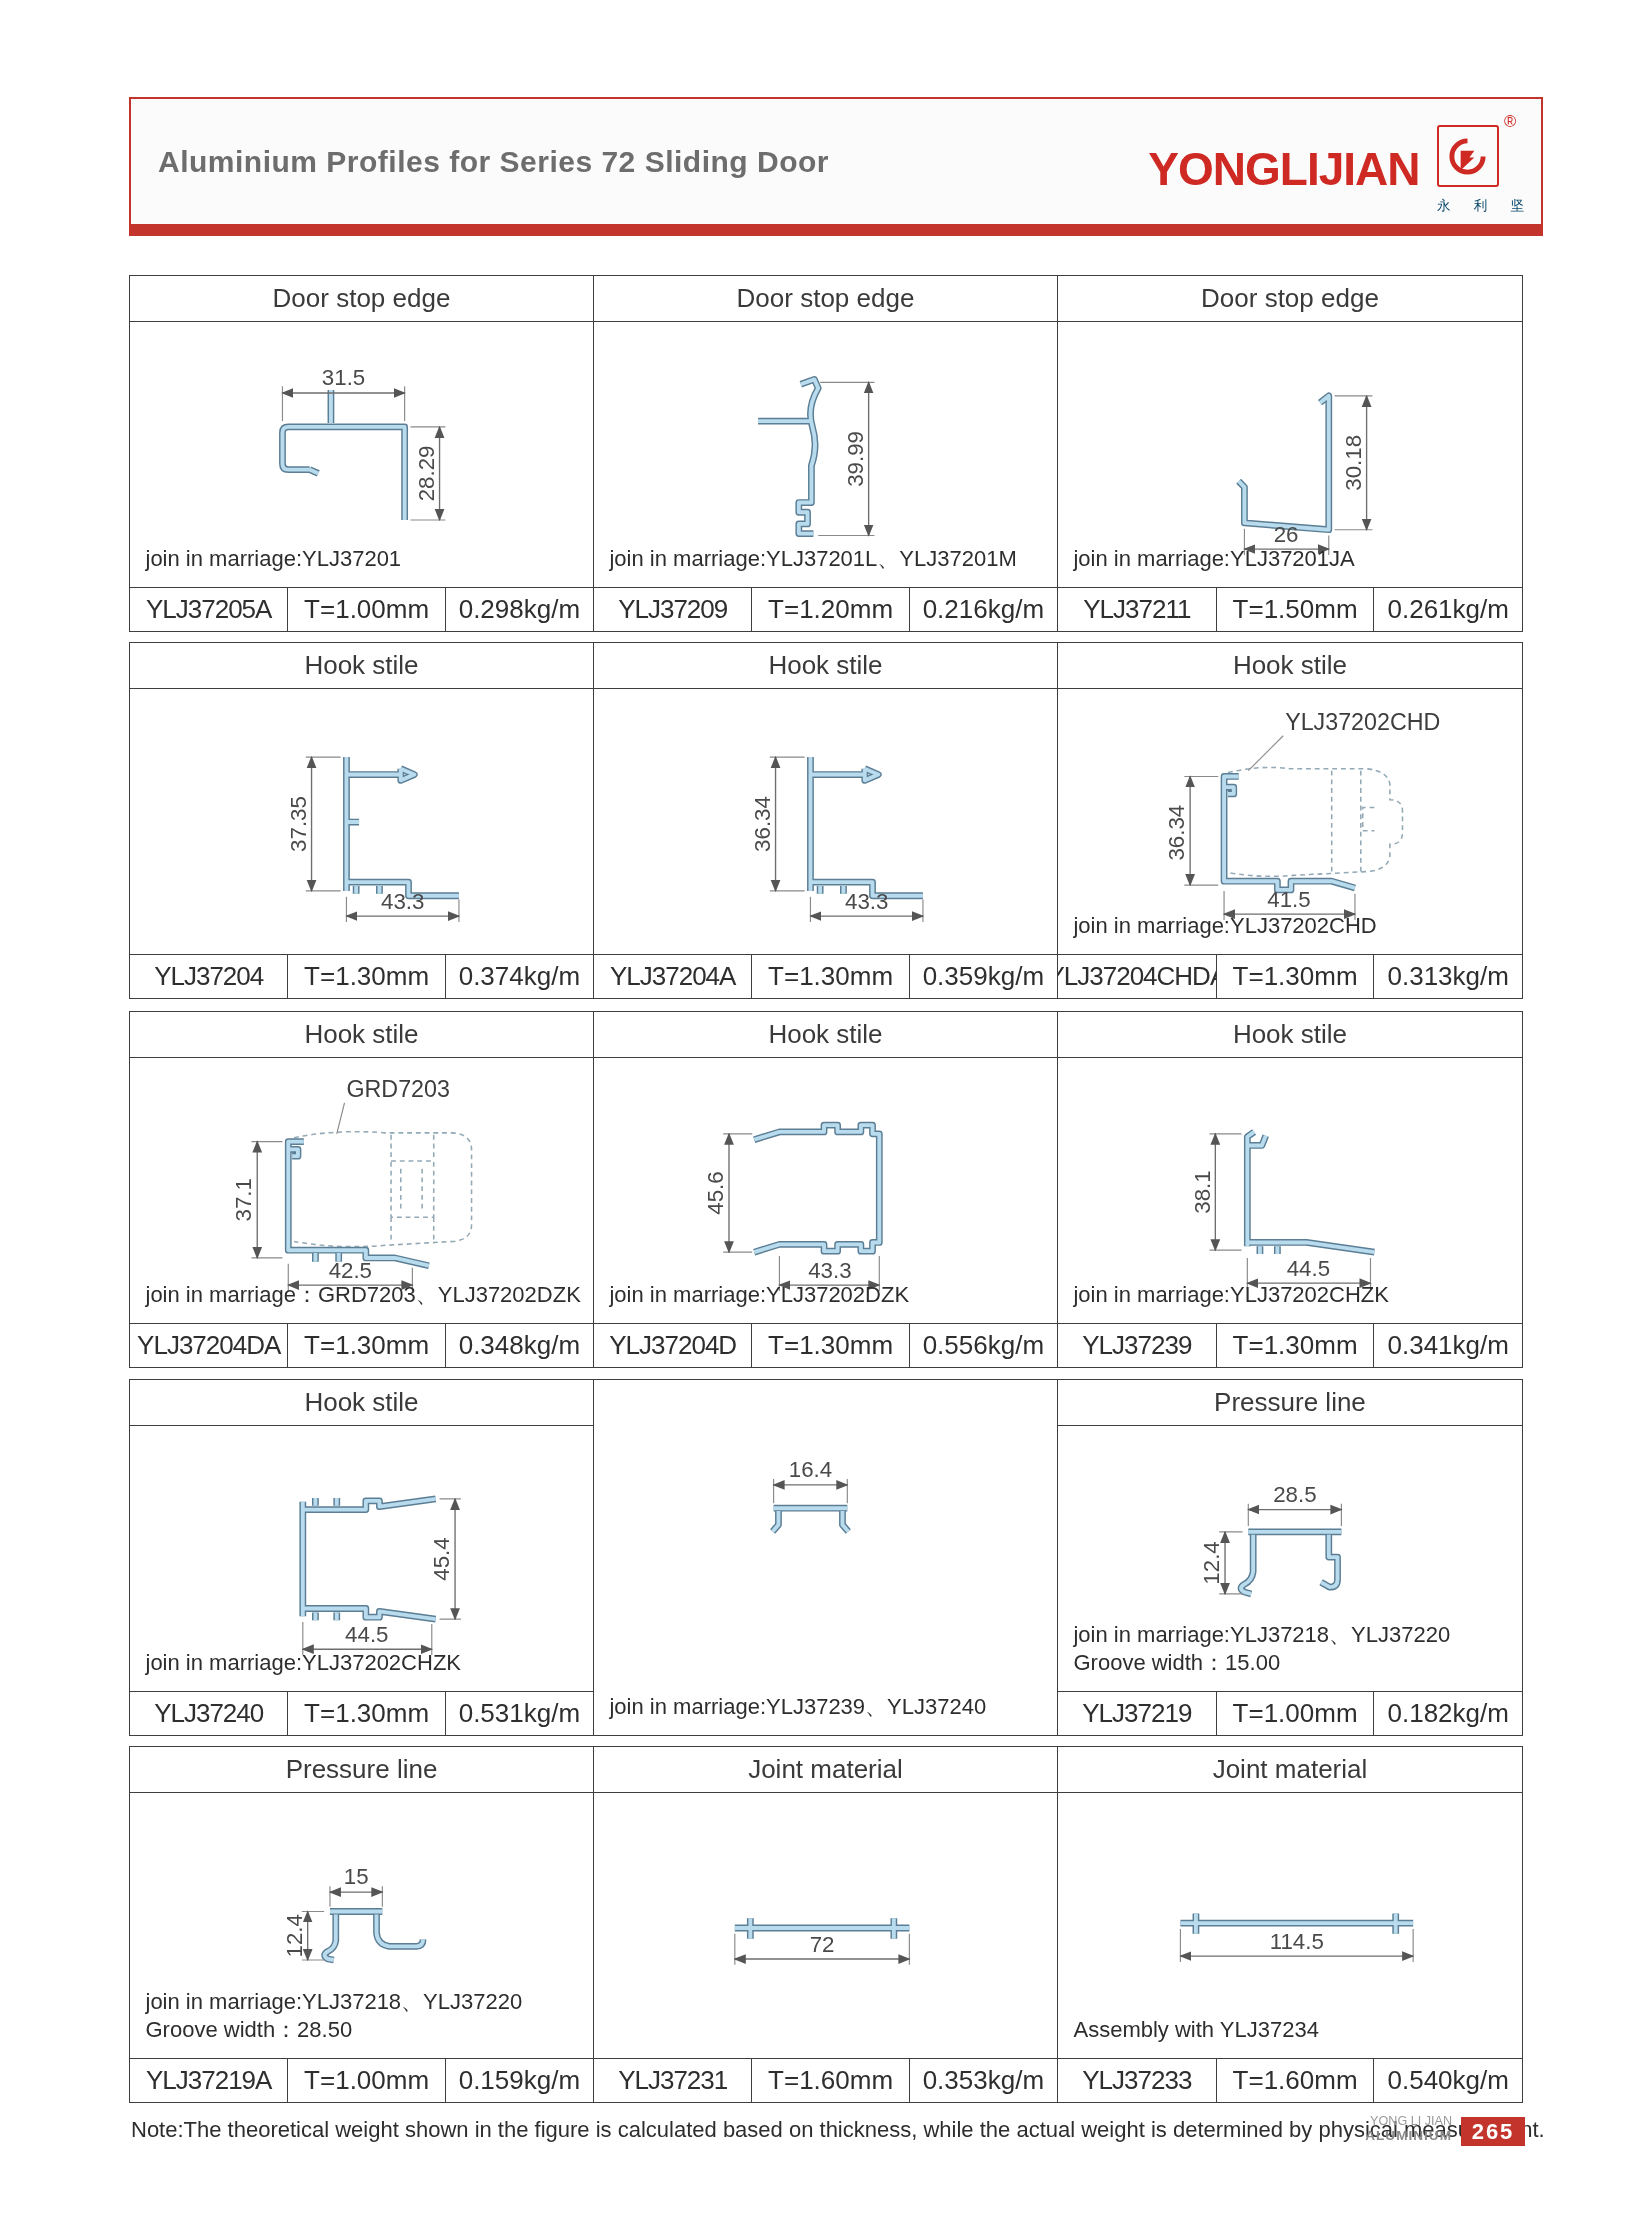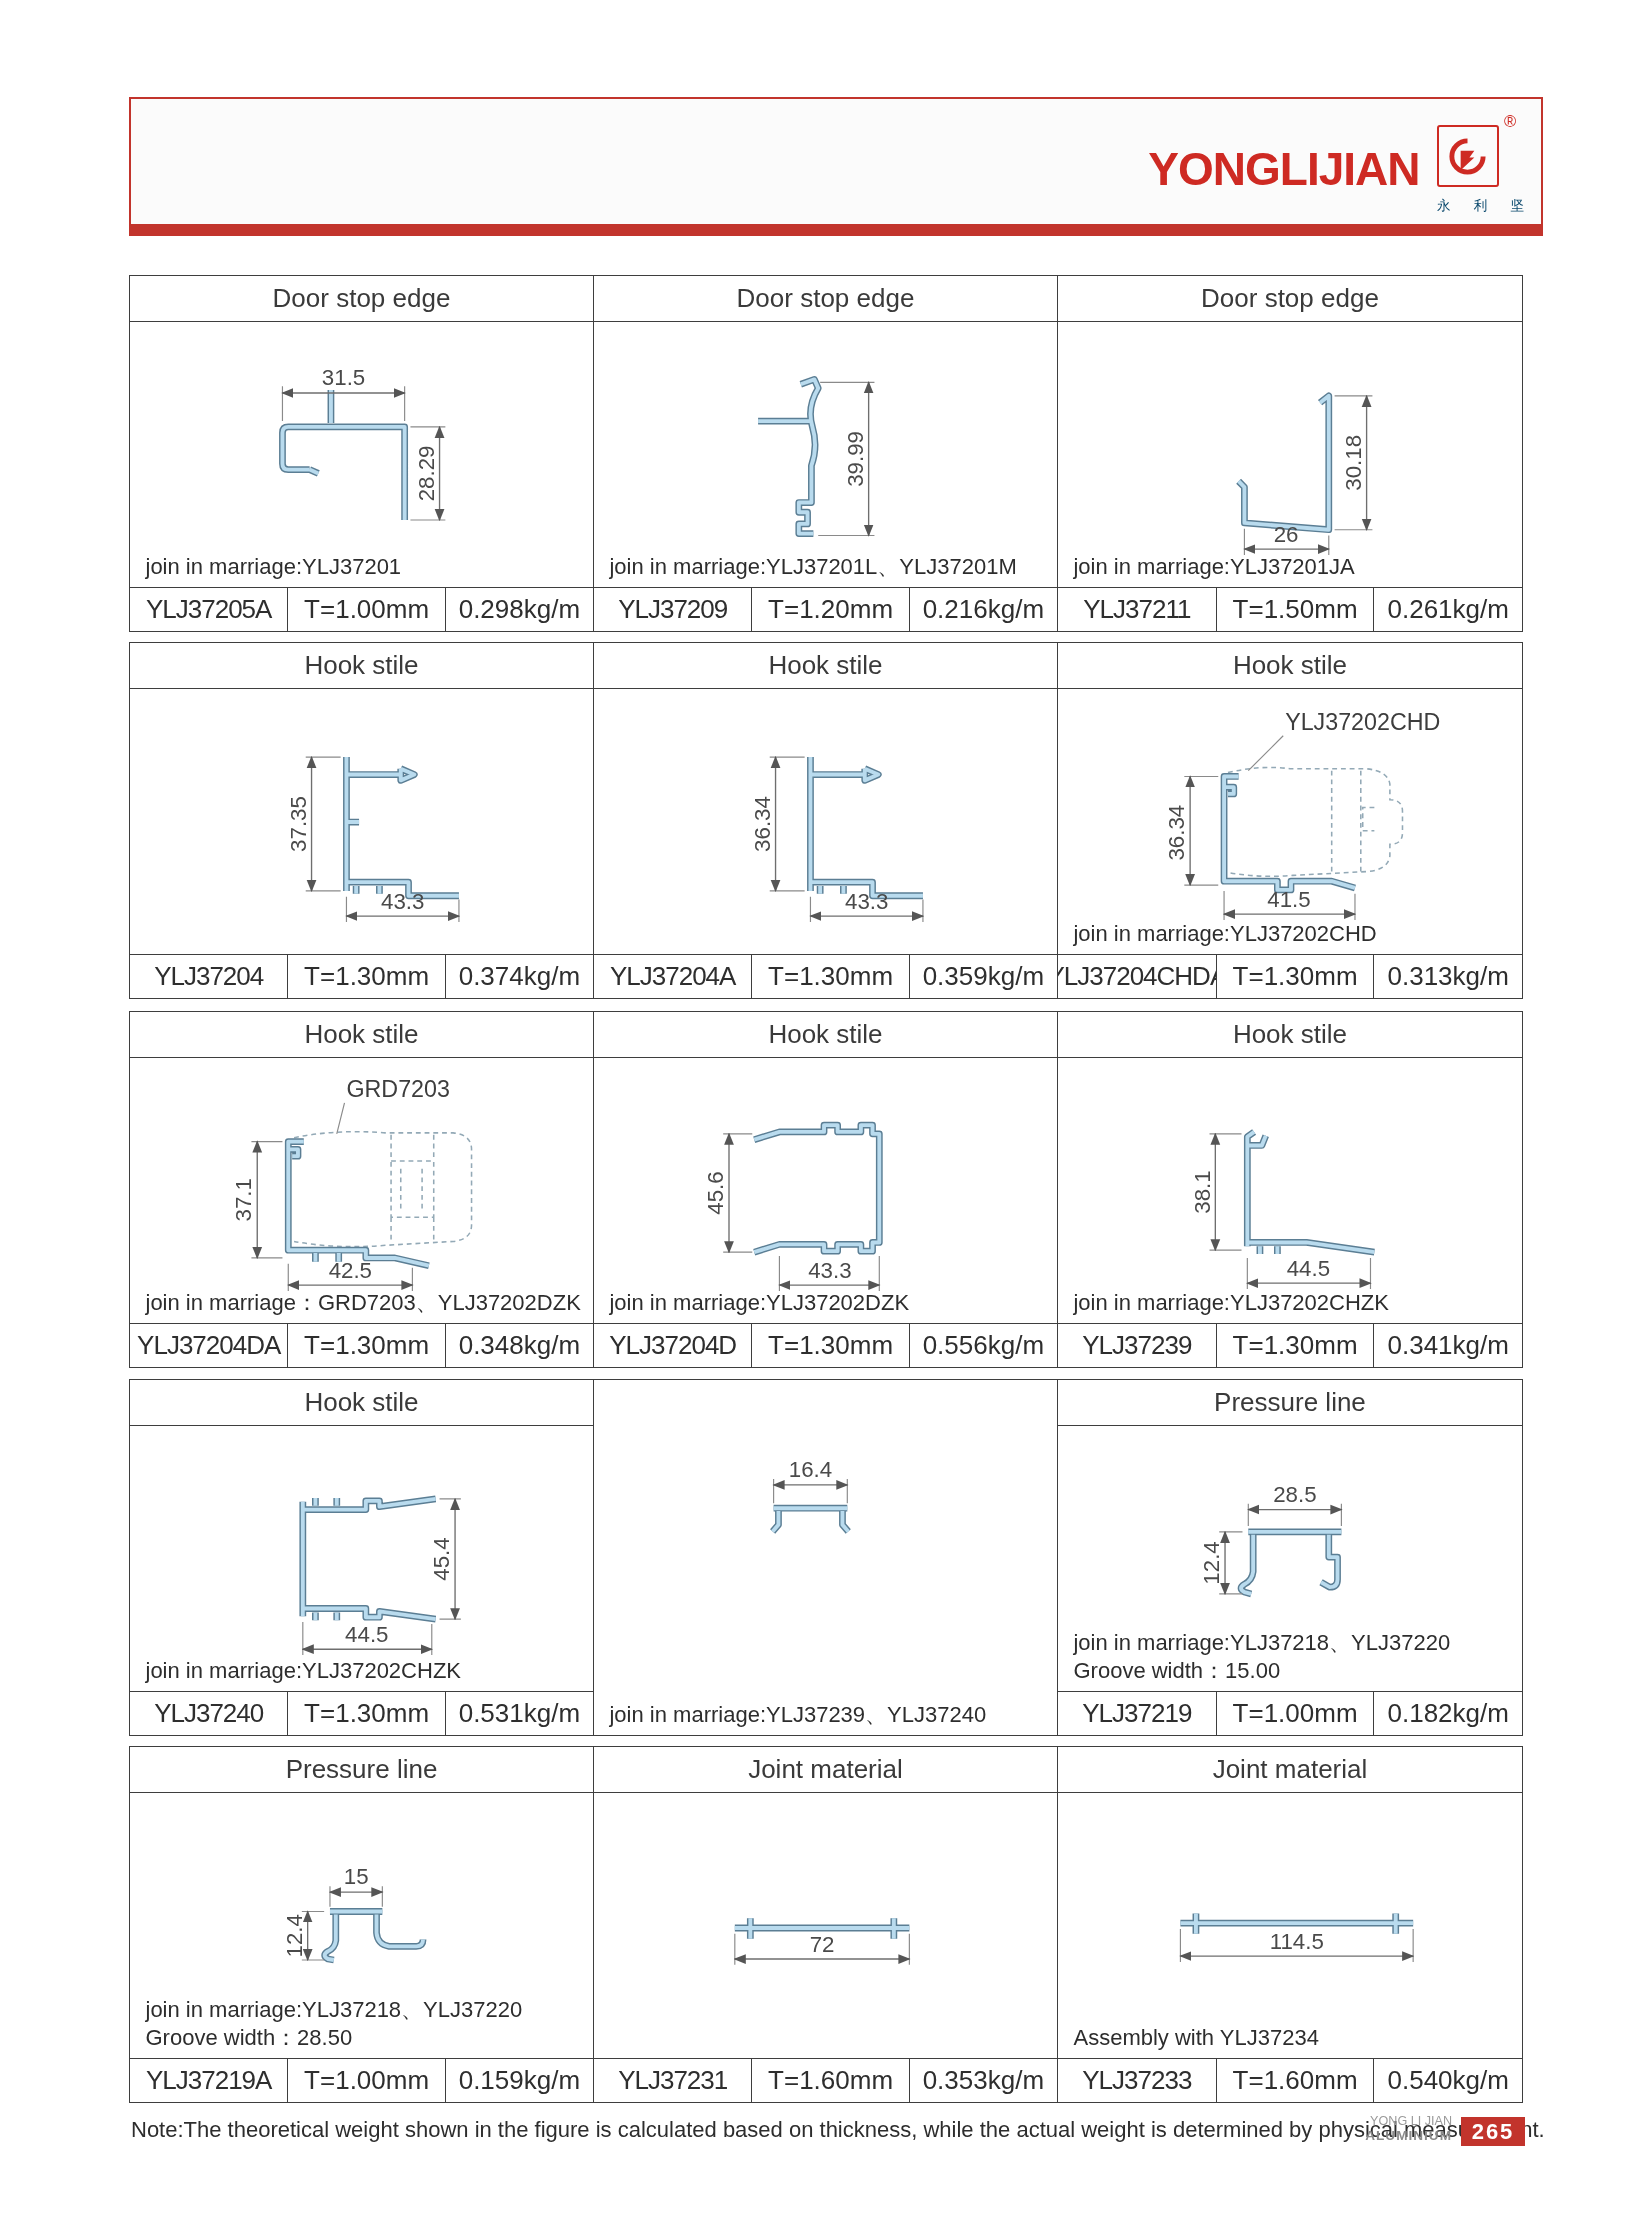--- a/index.html
+++ b/index.html
@@ -34,21 +34,21 @@
   }
   .pcol { width:33.333%; box-sizing:border-box; border-right:1.9px solid #3e3e3e; display:flex; flex-direction:column; }
   .pcol:last-child { border-right:none; }
   .pcat {
     height:45px; flex:none; border-bottom:1.9px solid #3e3e3e;
     display:flex; align-items:center; justify-content:center;
     font-size:26px; color:#3a3a3a;
   }
   .pbody { flex:1; position:relative; overflow:hidden; }
   .pbody svg { position:absolute; left:50%; top:1.9px; transform:translateX(-50%); }
-  .pjoin { position:absolute; left:15.5px; bottom:5px; font-size:22px; color:#2d2d2d; line-height:1.3; }
+  .pjoin { position:absolute; left:15.5px; bottom:13px; font-size:22px; color:#2d2d2d; line-height:1.3; }
   .pdata { height:43px; flex:none; border-top:1.9px solid #3e3e3e; display:flex; }
   .pdata > div {
     display:flex; align-items:center; justify-content:center;
     font-size:26px; color:#2e2e2e; box-sizing:border-box; white-space:nowrap; overflow:hidden;
   }
   .pd-model  { width:34%; font-size:25px; letter-spacing:-1px; }
   .pd-thick  { width:34%; border-left:1.9px solid #3e3e3e; }
   .pd-weight { width:32%; border-left:1.9px solid #3e3e3e; }
 
   
@@ -77,20 +77,21 @@
 
 <svg width="0" height="0" style="position:absolute">
   <defs>
     <marker id="ar" viewBox="0 0 10 10" refX="9" refY="5" markerWidth="9" markerHeight="9" orient="auto-start-reverse">
       <path d="M0,1 L10,5 L0,9 z" fill="#555"></path>
     </marker>
   </defs>
 </svg>
 
 <div class="hdr-box">
+  <div class="hdr-title">Aluminium Profiles for Series 72 Sliding Door</div>
   <div class="hdr-logo">
     <div class="brand-text">YONGLIJIAN</div>
     <div class="logo-block">
       <div class="logo-reg">®</div>
       <div class="logo-box">
         <svg width="43" height="43" viewBox="0 0 44 44">
           <path d="M22,6 A16,16 0 1 0 38,22" stroke="#ce2a23" stroke-width="5" fill="none"></path>
           <path d="M15,16 h14 l-5,7 h5 l-14,13 z" fill="#ce2a23"></path>
         </svg>
       </div>

